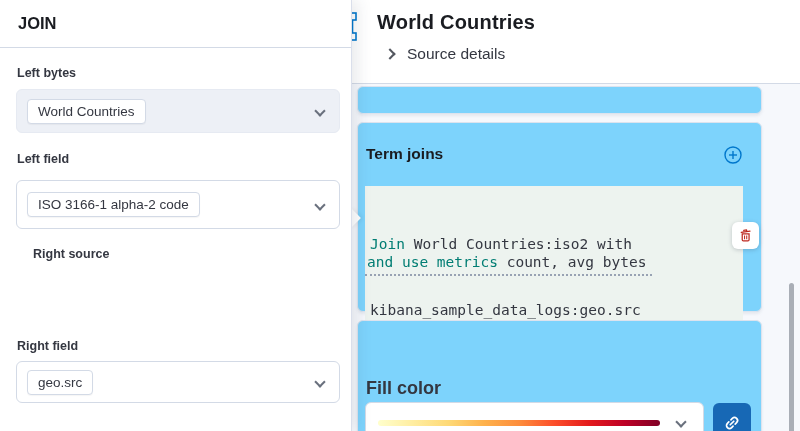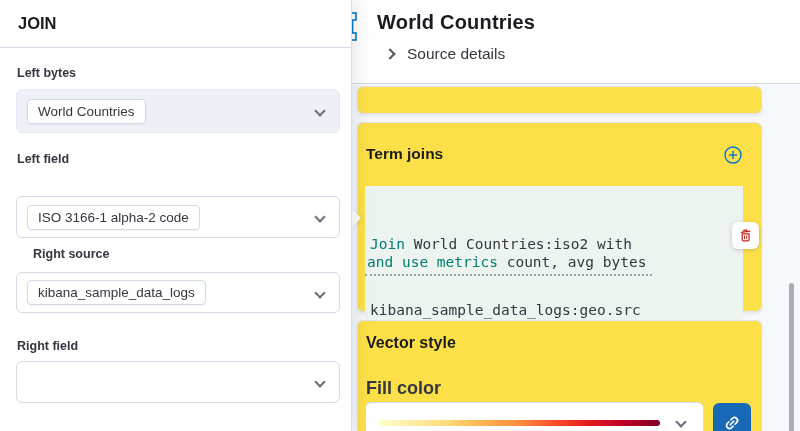--- a/index.html
+++ b/index.html
@@ -25,21 +25,21 @@
     font-size:15.5px; color:#343741; cursor:pointer;justify-content:center;
   }
   .chev { width:8px; height:8px; border-right:2px solid #53575f; border-bottom:2px solid #53575f; display:inline-block; }
   .chev-right { transform:rotate(-45deg); }
   .chev-down  { transform:rotate(45deg); border-color:#69707d; }
 
   .scroll-area {
     position:absolute; top:84px; left:0; right:0; bottom:0; background:#f6f8fc;
   }
   .card {
-    position:absolute; left:357px; width:405px; background:#fde047;
+    position:absolute; left:357px; width:405px; background:#7dd3fc;
     border:1px solid #dde3ee; border-radius:6px;
     box-shadow:0 2px 3px rgba(152,162,179,0.18);
   }
   .card-partial { top:2px; height:28px; }
   .card-joins   { top:38px; height:190px; }
   .card-style   { top:236px; height:130px; }
 
   .card-heading { position:absolute; left:8px; font-size:15.5px; font-weight:700; color:#1a1c21; }
 
   .plus-btn { position:absolute; right:19px; top:23px; width:18px; height:18px; cursor:pointer; }
@@ -164,21 +164,20 @@
             <line x1="9.3" y1="8" x2="9.3" y2="12" stroke="#bd271e" stroke-width="1.1"></line>
           </svg>
         </div>
 
         <div class="expr2"><span class="kw">and use metrics</span><span> count, avg bytes</span></div>
       </div>
 
       <div class="popover-arrow"></div>
 
       <div class="card card-style">
-        <div class="card-heading style-heading">Vector style</div>
         <div class="fill-label">Fill color</div>
 
         <div class="ramp-select">
           <div class="ramp-bar" style="background: linear-gradient(to right, rgb(255, 255, 204), rgb(255, 237, 160), rgb(254, 217, 118), rgb(254, 178, 76), rgb(253, 141, 60), rgb(252, 78, 42), rgb(227, 26, 28), rgb(189, 0, 38), rgb(128, 0, 38));"></div>
           <span class="chev chev-down ramp-chev"></span>
         </div>
 
         <button class="link-btn" style="background:#1768b5;">
           <svg width="18" height="18" viewBox="0 0 18 18" style="transform:rotate(-45deg);">
             <path d="M10.5 6 H12.5 A3 3 0 0 1 12.5 12 H10.5" fill="none" stroke="#fff" stroke-width="1.7" stroke-linecap="round"></path>
@@ -197,30 +196,27 @@
       <div class="flyout-title">JOIN</div>
     </div>
 
     <div class="form-label" style="top:66px;">Left bytes</div>
     <div class="select select-gray" style="top:89px; height:44px;">
       <span class="badge">World Countries</span>
       <span class="chev chev-down"></span>
     </div>
 
     <div class="form-label" style="top:152px;">Left field</div>
-    <div class="select select-white" style="top:196px; height:42px;">
+    <div class="select select-white" style="top:180px; height:49px;">
       <span class="badge">ISO 3166-1 alpha-2 code</span>
       <span class="chev chev-down"></span>
     </div>
 
     <div class="form-label" style="top:247px;margin-left:16px;">Right source</div>
-    <div class="select select-white" style="top:272px; height:41px;">
-      <span class="badge">kibana_sample_data_logs</span>
-      <span class="chev chev-down"></span>
-    </div>
 
     <div class="form-label" style="top:339px;">Right field</div>
     <div class="select select-white" style="top:361px; height:42px;">
+      <span class="badge">geo.src</span>
       <span class="chev chev-down"></span>
     </div>
   </div>
 
 </div>
 
 </body></html>

